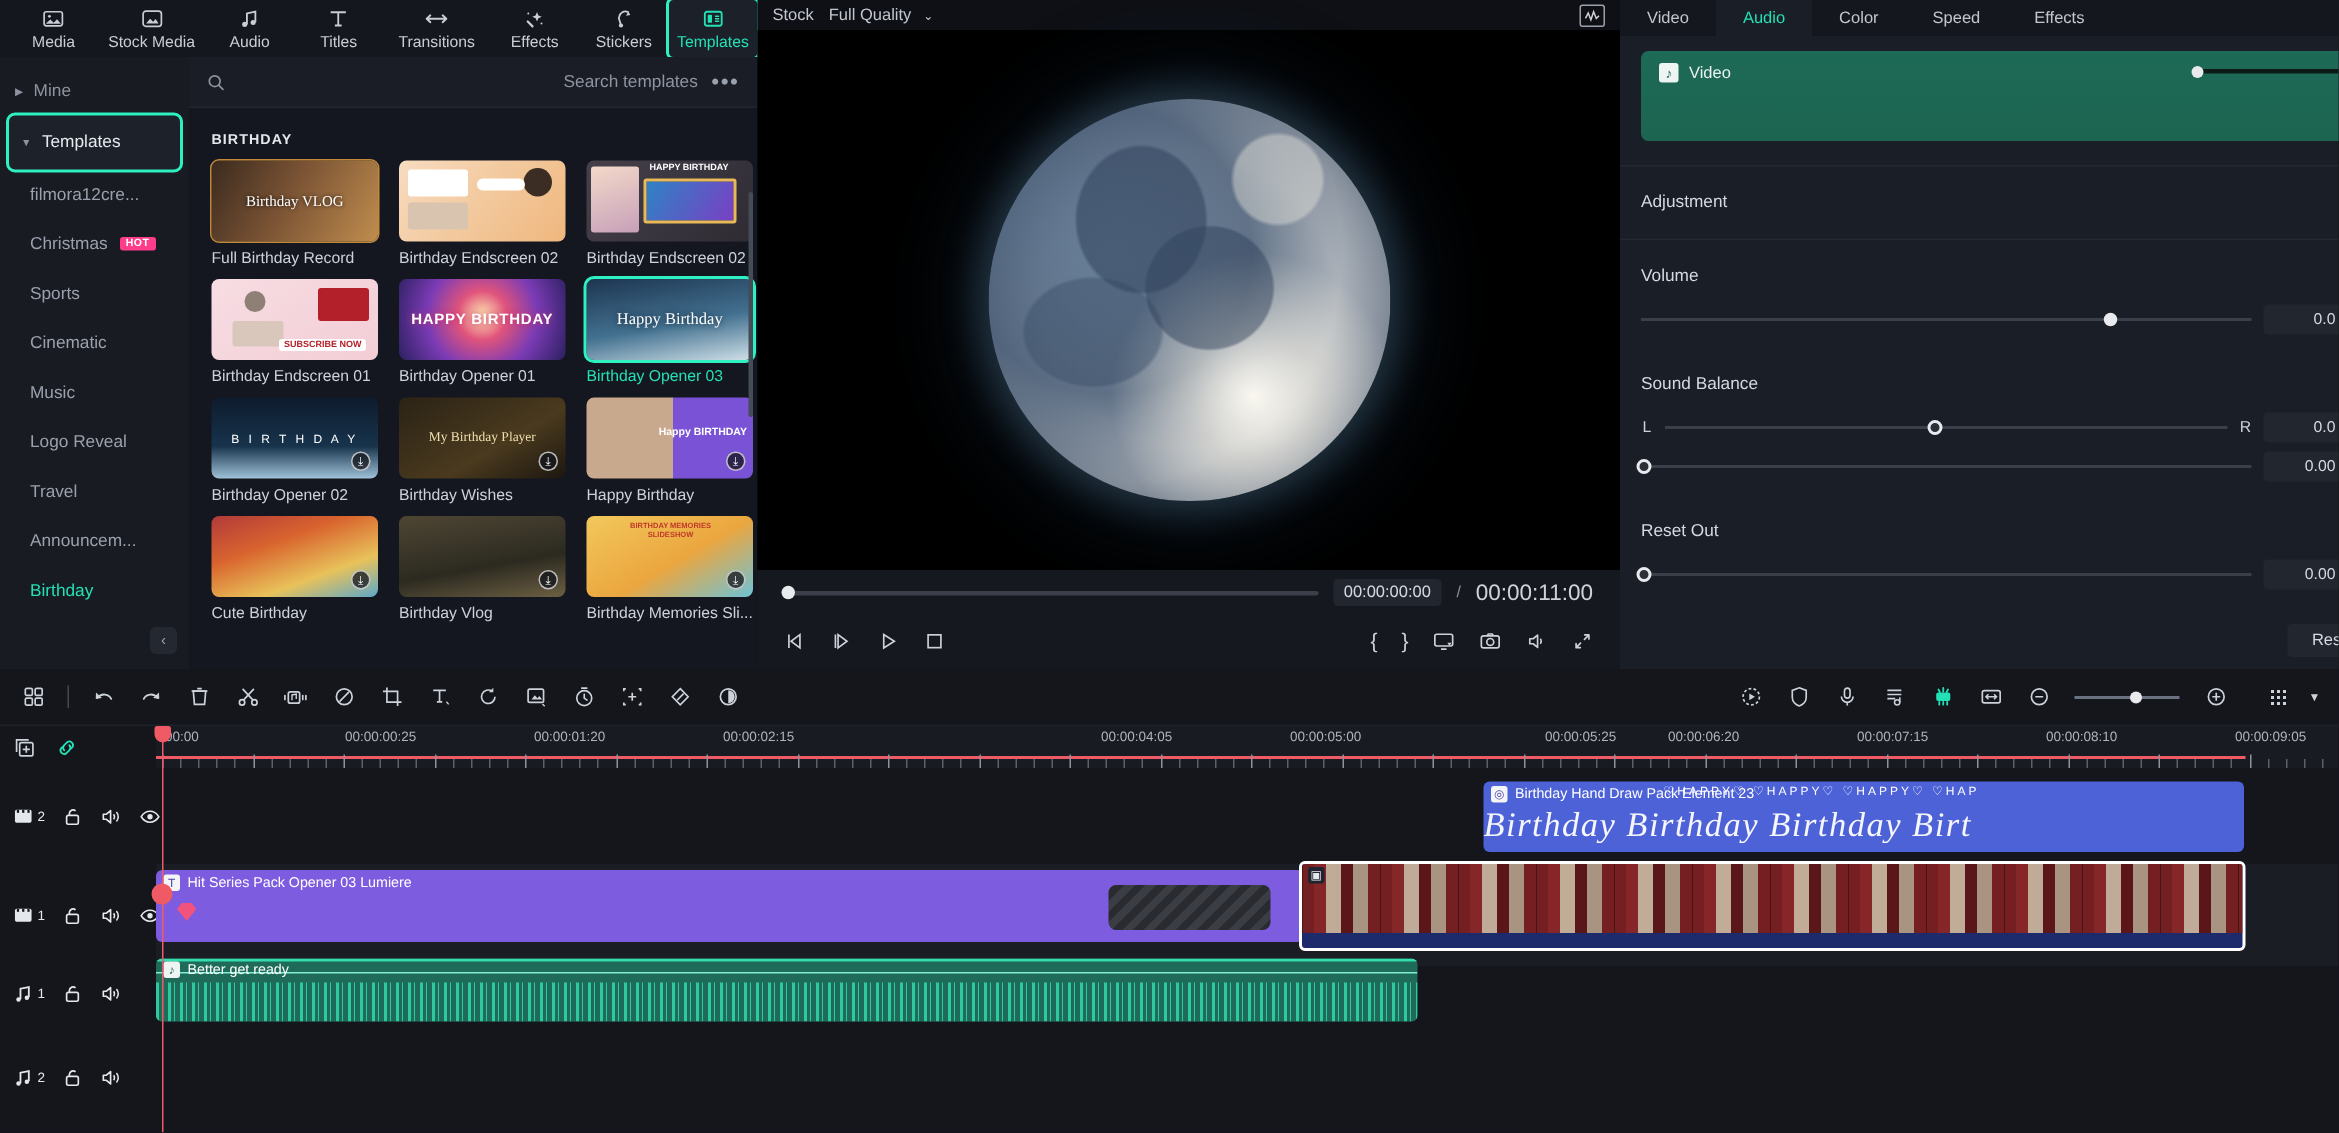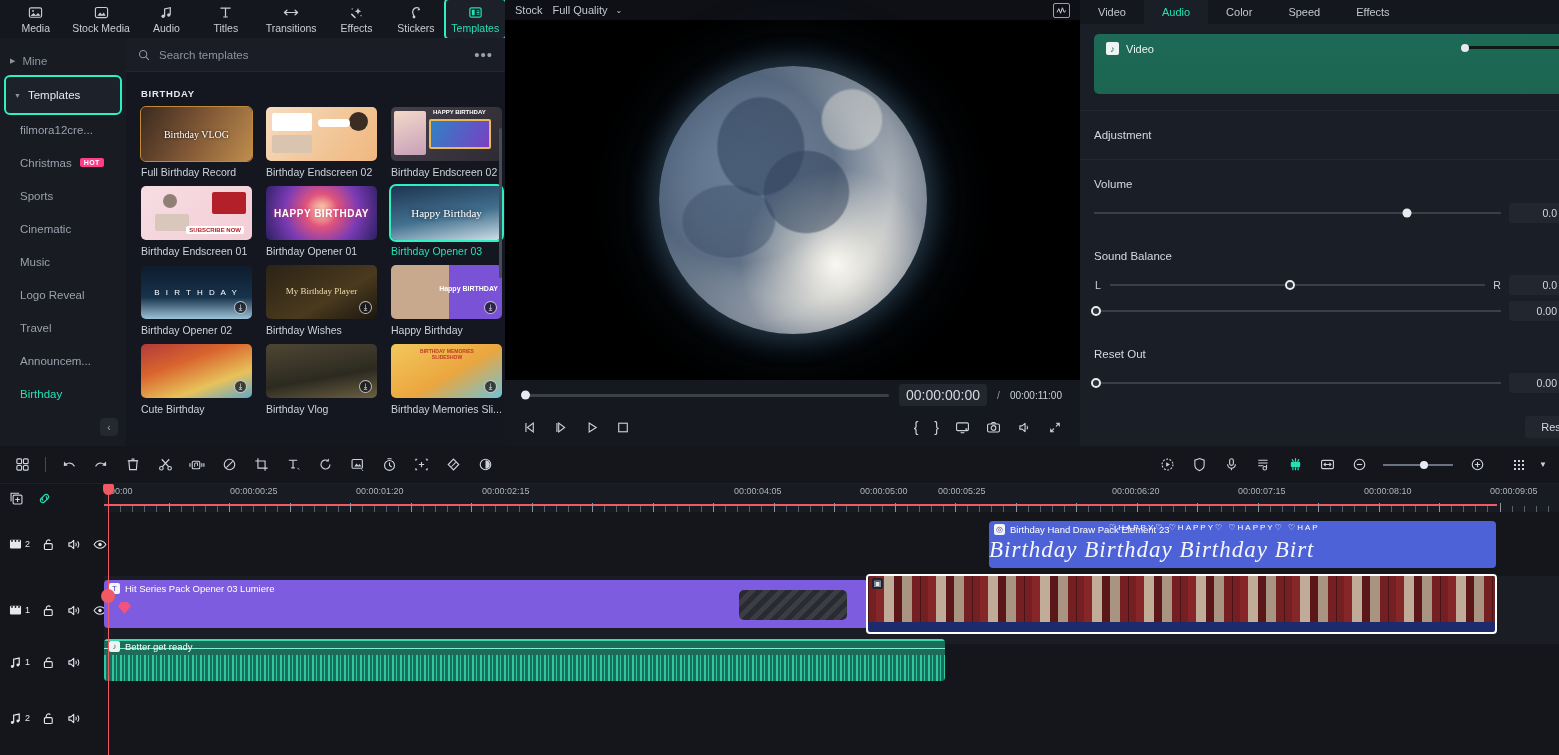--- a/index.html
+++ b/index.html
@@ -62,21 +62,21 @@
     cursor:pointer;
   }
 
   
   .tplpanel{
     position:absolute; left:126px; top:38px; width:379px; height:408px;
     background:#141720;
   }
   .searchbar{
     height:34px; display:flex; align-items:center; gap:9px;
-    padding:0 12px; background:#1a1d26; border-bottom:1px solid #22262f;
+    padding:0 12px; background:#1a1d26; border-bottom:1px solid #22262f;text-align:right;
   }
   .searchbar .sico{ color:#8d949f; display:flex; }
   .searchph{ font-size:11.5px; color:#8d949f; flex:1; }
   .dots{ color:#9aa1ad; font-size:15px; letter-spacing:1px; cursor:pointer; line-height:8px;}
   .secthead{
     font-size:9.5px; font-weight:bold; letter-spacing:.7px;
     color:#e4e7ec; padding:16px 0 8px 15px;
   }
   .grid{
     display:grid; grid-template-columns:repeat(3,111px);
@@ -148,25 +148,25 @@
     position:absolute; left:0; top:380px; width:575px; height:66px;
     background:#16181f;
   }
   .seekrow{ display:flex; align-items:center; height:30px; padding:0 18px; gap:10px;}
   .seektrack{ flex:1; height:3px; background:#3a3f4a; border-radius:2px; position:relative; }
   .seekknob{
     position:absolute; left:-2px; top:50%; transform:translateY(-50%);
     width:9px; height:9px; border-radius:50%; background:#e8eaee;
   }
   .tc{
-    font-size:14px; color:#d5d9e0; background:#22262f;
+    font-size:11px; color:#d5d9e0; background:#22262f;
     padding:3px 7px; border-radius:3px;
   }
   .tcsep{ font-size:10.5px; color:#8d949f; }
-  .tctotal{ font-size:10px; color:#cdd2da;}
+  .tctotal{ font-size:15px; color:#cdd2da;}
   .ctrlrow{ display:flex; align-items:center; height:34px; padding:0 18px; gap:16px; color:#cdd2da;}
   .ctrlrow .spacer{ flex:1; }
   .cbtn{ cursor:pointer; display:flex; align-items:center; justify-content:center; }
 
   
   .props{
     position:absolute; left:1080px; top:0; width:520px; height:446px;
     background:#1a1e27;
   }
   .ptabs{
@@ -940,21 +940,21 @@
           </span>
     </div>
     <div class="ruler">
       <span class="rtick" style="left:6px;">00:00</span>
       <span class="rtick" style="left:126px;">00:00:00:25</span>
       <span class="rtick" style="left:252px;">00:00:01:20</span>
       <span class="rtick" style="left:378px;">00:00:02:15</span>
       <span class="rtick" style="left:520px;margin-top:37px;">00:00:03:10</span>
       <span class="rtick" style="left:630px;">00:00:04:05</span>
       <span class="rtick" style="left:756px;">00:00:05:00</span>
-      <span class="rtick" style="left:834px;">00:00:05:25</span>
+      <span class="rtick" style="left:926px;">00:00:05:25</span>
       <span class="rtick" style="left:1008px;">00:00:06:20</span>
       <span class="rtick" style="left:1134px;">00:00:07:15</span>
       <span class="rtick" style="left:1260px;">00:00:08:10</span>
       <span class="rtick" style="left:1386px;">00:00:09:05</span>
       <div class="rbase"></div>
       <div id="rulermarks">
             <span class="rmark big" style="left: 4px;"></span>
             <span class="rmark" style="left: 16.1px;"></span>
             <span class="rmark" style="left: 28.2px;"></span>
             <span class="rmark" style="left: 40.3px;"></span>

